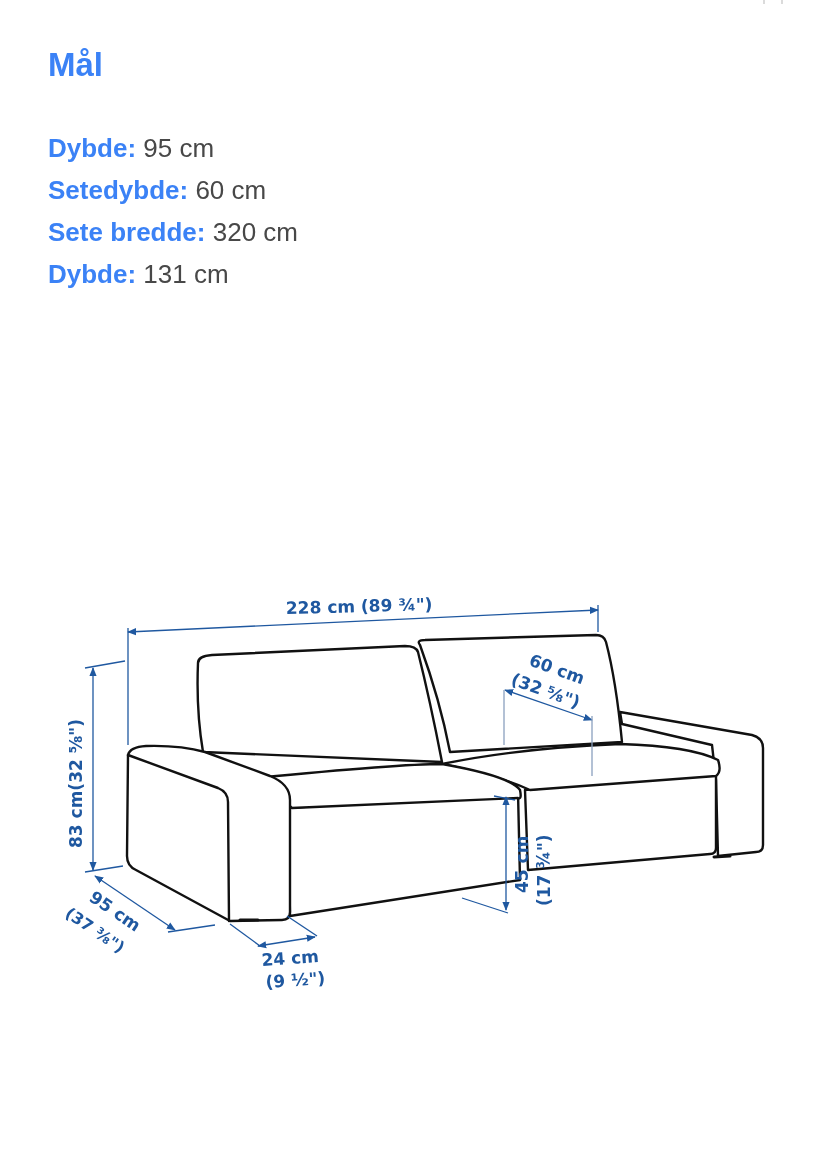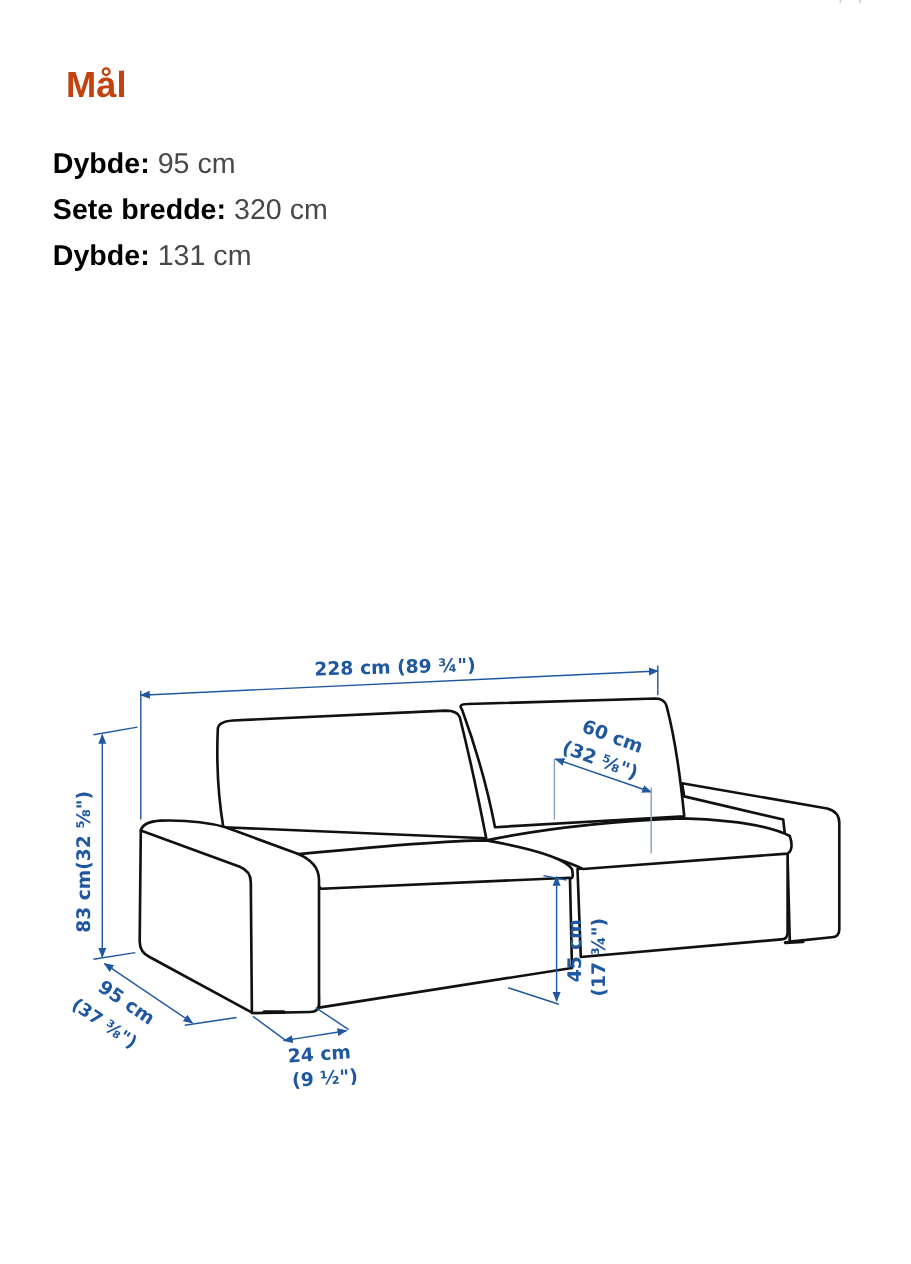--- a/index.html
+++ b/index.html
@@ -1,42 +1,46 @@
 <!DOCTYPE html>
 <html><head>
 <meta charset="utf-8">
 <style>
   html, body { margin: 0; padding: 0; background: #ffffff; }
   body { width: 828px; height: 1149px; position: relative; overflow: hidden;
          font-family: "Liberation Sans", "DejaVu Sans", sans-serif; color: #484848; }
   .top-corner { position: absolute; right: 40px; top: -6px; width: 28px; height: 10px; }
-  .title { position: absolute; left: 48px; top: 46px; margin: 12px;
-           font-size: 33px; font-weight: bold; color: #c2410c; letter-spacing: 0px; }
+  .title { position: absolute; left: 48px; top: 46px; margin: 0;
+           font-size: 33px; font-weight: bold; color: #3b82f6; letter-spacing: 0px; }
   .spec-list { position: absolute; left: 48px; top: 127px; margin: 0; padding: 0; list-style: none; }
   .spec-row { font-size: 26px; line-height: 42px; height: 42px; white-space: nowrap; color: #484848; }
-  .spec-label { font-weight: bold; color: #000000; }
+  .spec-label { font-weight: bold; color: #3b82f6; }
   .spec-value { font-weight: normal; color: #484848; }
   .drawing { position: absolute; left: 0; top: 560px; width: 828px; height: 460px; }
   .dim-text { font-family: "DejaVu Sans", sans-serif; font-weight: bold; fill: #1f58a0; }
 </style>
 </head>
 <body>
 
 <div class="top-corner">
   <svg width="28" height="10" viewBox="0 0 28 10">
     <path d="M4 0 v6 M22 0 v6" stroke="#cfcfcf" stroke-width="1.5" fill="none"></path>
   </svg>
 </div>
 
 <h1 class="title">Mål</h1>
 
 <ul class="spec-list">
   <li class="spec-row">
     <span class="spec-label">Dybde:</span>
     <span class="spec-value">95 cm</span>
+  </li>
+  <li class="spec-row">
+    <span class="spec-label">Setedybde:</span>
+    <span class="spec-value">60 cm</span>
   </li>
   <li class="spec-row">
     <span class="spec-label">Sete bredde:</span>
     <span class="spec-value">320 cm</span>
   </li>
   <li class="spec-row">
     <span class="spec-label">Dybde:</span>
     <span class="spec-value">131 cm</span>
   </li>
 </ul>

